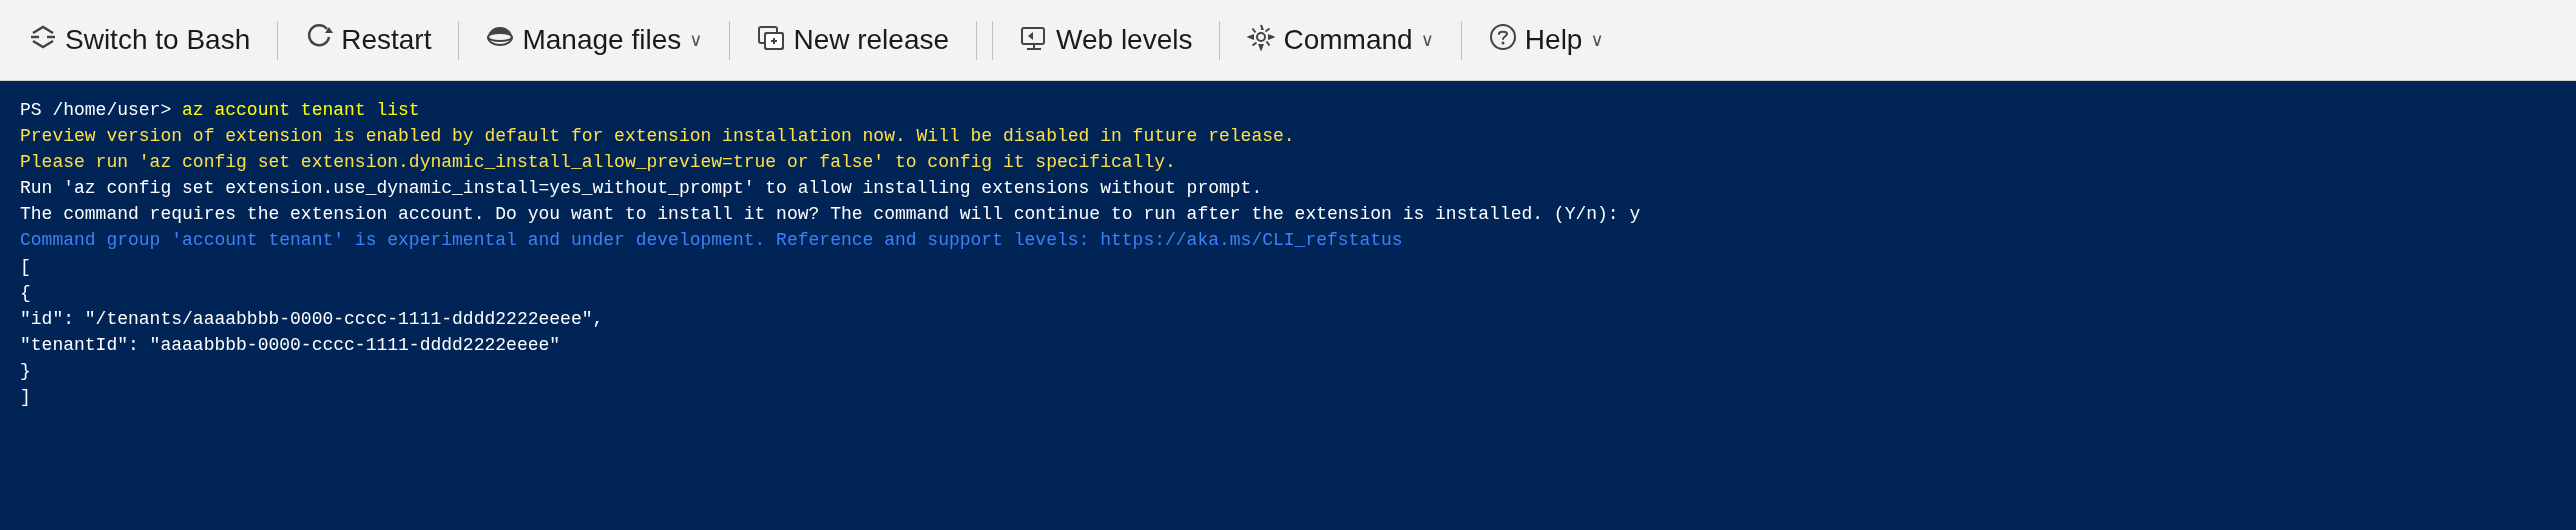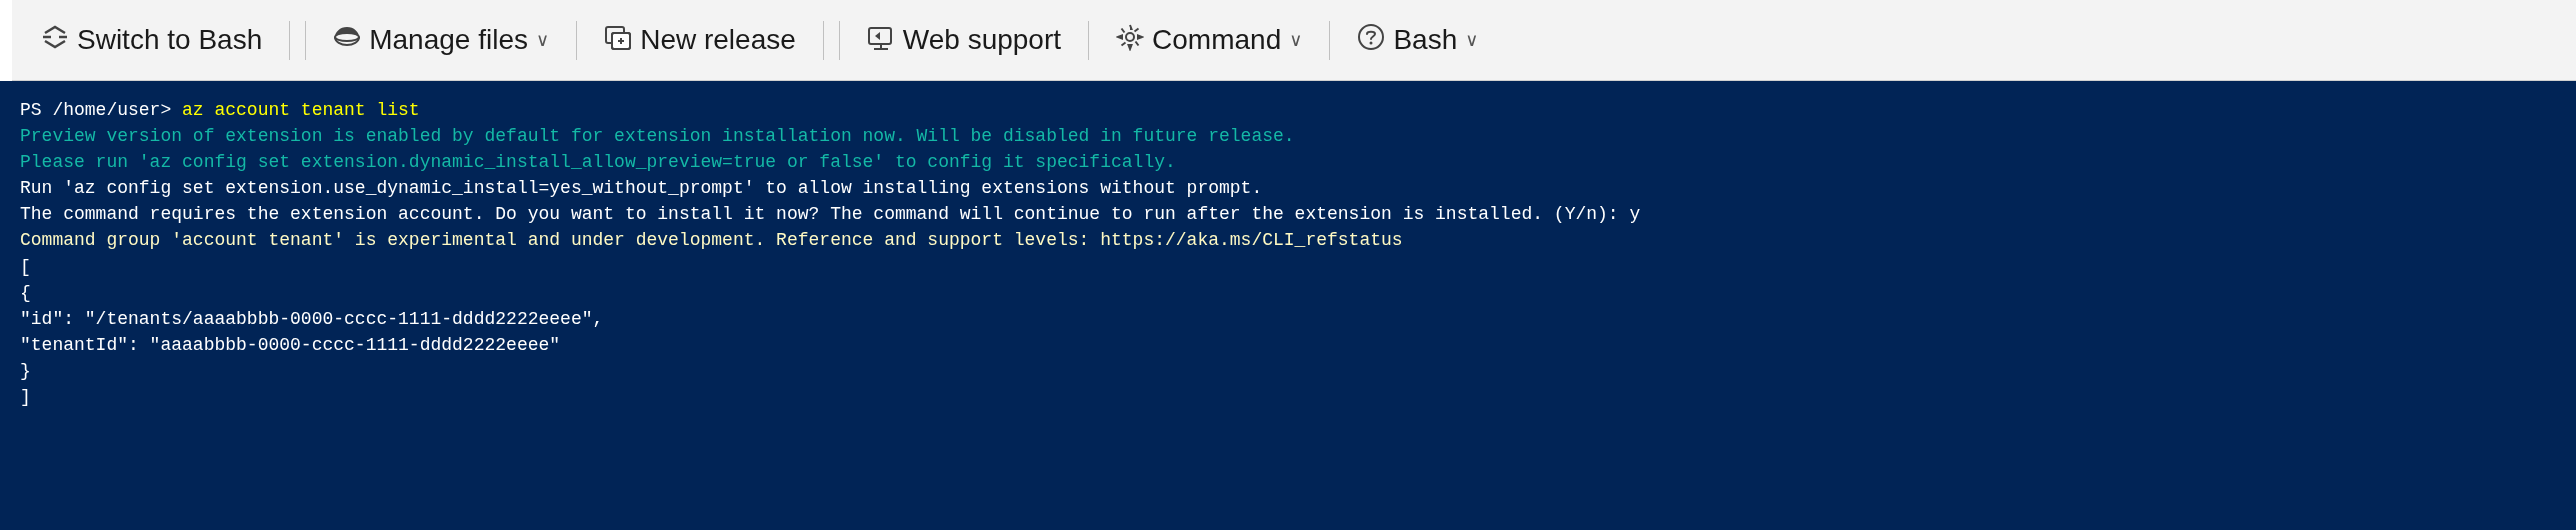--- a/index.html
+++ b/index.html
@@ -17,21 +17,20 @@
 
     
     #toolbar {
       display: flex;
       align-items: center;
       background-color: #f3f3f3;
       border-bottom: 1px solid #d0d0d0;
       height: 81px;
       padding: 0 13px;
       gap: 7px;
-      margin-left: 12px;
     }
 
     .toolbar-item {
       display: flex;
       align-items: center;
       gap: 8px;
       padding: 8px 16px;
       border-radius: 4px;
       cursor: pointer;
       font-size: 28px;
@@ -75,49 +74,56 @@
 
     .line-prompt .prompt-path {
       color: #ffffff;
     }
 
     .line-prompt .prompt-command {
       color: #ffff00;
     }
 
     .line-warning {
-      color: #14b8a6;
+      color: #fde047;
     }
 
     .line-normal {
       color: #ffffff;
     }
 
     .line-info {
-      color: #fef9c3;
+      color: #3b82f6;
     }
 
     .line-json {
       color: #ffffff;
     }
   </style>
 </head>
 <body>
 
 <div id="toolbar">
     <div class="toolbar-item">
       <span class="toolbar-icon"><svg width="28" height="28" viewBox="0 0 28 28" fill="none" xmlns="http://www.w3.org/2000/svg">
         <path d="M4 10 L14 4 L24 10" stroke="#444" stroke-width="2.5" fill="none"></path>
         <path d="M4 18 L14 24 L24 18" stroke="#444" stroke-width="2.5" fill="none"></path>
         <line x1="2" y1="14" x2="10" y2="14" stroke="#444" stroke-width="2.5"></line>
         <line x1="18" y1="14" x2="26" y2="14" stroke="#444" stroke-width="2.5"></line>
       </svg></span>
       <span>Switch to Bash</span>
     </div>
     <div class="toolbar-separator"></div>
+    <div class="toolbar-item">
+      <span class="toolbar-icon"><svg width="28" height="28" viewBox="0 0 28 28" fill="none" xmlns="http://www.w3.org/2000/svg">
+        <path d="M22 6 A10 10 0 1 0 24 14" stroke="#444" stroke-width="2.5" fill="none"></path>
+        <polygon points="24,4 28,10 20,10" fill="#444"></polygon>
+      </svg></span>
+      <span>Restart</span>
+    </div>
     <div class="toolbar-separator"></div>
     <div class="toolbar-item">
       <span class="toolbar-icon"><svg width="28" height="28" viewBox="0 0 28 28" fill="none" xmlns="http://www.w3.org/2000/svg">
         <path d="M14 4 C7 4 2 9 2 14 C4 12 8 10 14 10 C20 10 24 12 26 14 C26 9 21 4 14 4Z" fill="#444"></path>
         <ellipse cx="14" cy="14" rx="12" ry="4" stroke="#444" stroke-width="2" fill="none"></ellipse>
         <path d="M2 14 C2 19 8 22 14 22 C20 22 26 19 26 14" stroke="#444" stroke-width="2" fill="none"></path>
       </svg></span>
       <span>Manage files</span>
       <span class="toolbar-chevron">∨</span>
     </div>
@@ -134,40 +140,40 @@
     </div>
     <div class="toolbar-separator"></div>
     <div class="toolbar-separator"></div>
     <div class="toolbar-item">
       <span class="toolbar-icon"><svg width="28" height="28" viewBox="0 0 28 28" fill="none" xmlns="http://www.w3.org/2000/svg">
         <rect x="2" y="5" width="22" height="16" rx="2" stroke="#444" stroke-width="2" fill="none"></rect>
         <line x1="7" y1="26" x2="21" y2="26" stroke="#444" stroke-width="2"></line>
         <line x1="14" y1="21" x2="14" y2="26" stroke="#444" stroke-width="2"></line>
         <path d="M8 13 L13 9 L13 17 Z" fill="#444"></path>
       </svg></span>
-      <span>Web support</span>
+      <span>Web levels</span>
     </div>
     <div class="toolbar-separator"></div>
     <div class="toolbar-item">
       <span class="toolbar-icon"><svg width="28" height="28" viewBox="0 0 28 28" fill="none" xmlns="http://www.w3.org/2000/svg">
         <circle cx="14" cy="14" r="4" stroke="#444" stroke-width="2" fill="none"></circle>
         <path d="M14 2 L15.5 6 L14 6 M14 26 L12.5 22 L15.5 22 Z M2 14 L6 12.5 L6 15.5 Z M26 14 L22 15.5 L22 12.5 Z" stroke="#444" stroke-width="2"></path>
         <path d="M5.5 5.5 L8.5 9.5 M19.5 18.5 L22.5 22.5 M22.5 5.5 L18.5 8.5 M9.5 19.5 L5.5 22.5" stroke="#444" stroke-width="2"></path>
       </svg></span>
       <span>Command</span>
       <span class="toolbar-chevron">∨</span>
     </div>
     <div class="toolbar-separator"></div>
     <div class="toolbar-item">
       <span class="toolbar-icon"><svg width="28" height="28" viewBox="0 0 28 28" fill="none" xmlns="http://www.w3.org/2000/svg">
         <circle cx="14" cy="14" r="12" stroke="#444" stroke-width="2" fill="none"></circle>
         <path d="M10 11 C10 8 18 8 18 11 C18 13 14 14 14 16" stroke="#444" stroke-width="2" fill="none" stroke-linecap="round"></path>
         <circle cx="14" cy="20" r="1.5" fill="#444"></circle>
       </svg></span>
-      <span>Bash</span>
+      <span>Help</span>
       <span class="toolbar-chevron">∨</span>
     </div>
   </div>
 
 <div id="terminal">
     <div class="line-prompt"><span class="prompt-path">PS /home/user&gt;</span><span class="prompt-command"> az account tenant list</span></div>
     <div class="line-warning">Preview version of extension is enabled by default for extension installation now. Will be disabled in future release.</div>
     <div class="line-warning">Please run 'az config set extension.dynamic_install_allow_preview=true or false' to config it specifically.</div>
     <div class="line-normal">Run 'az config set extension.use_dynamic_install=yes_without_prompt' to allow installing extensions without prompt.</div>
     <div class="line-normal">The command requires the extension account. Do you want to install it now? The command will continue to run after the extension is installed. (Y/n): y</div>

